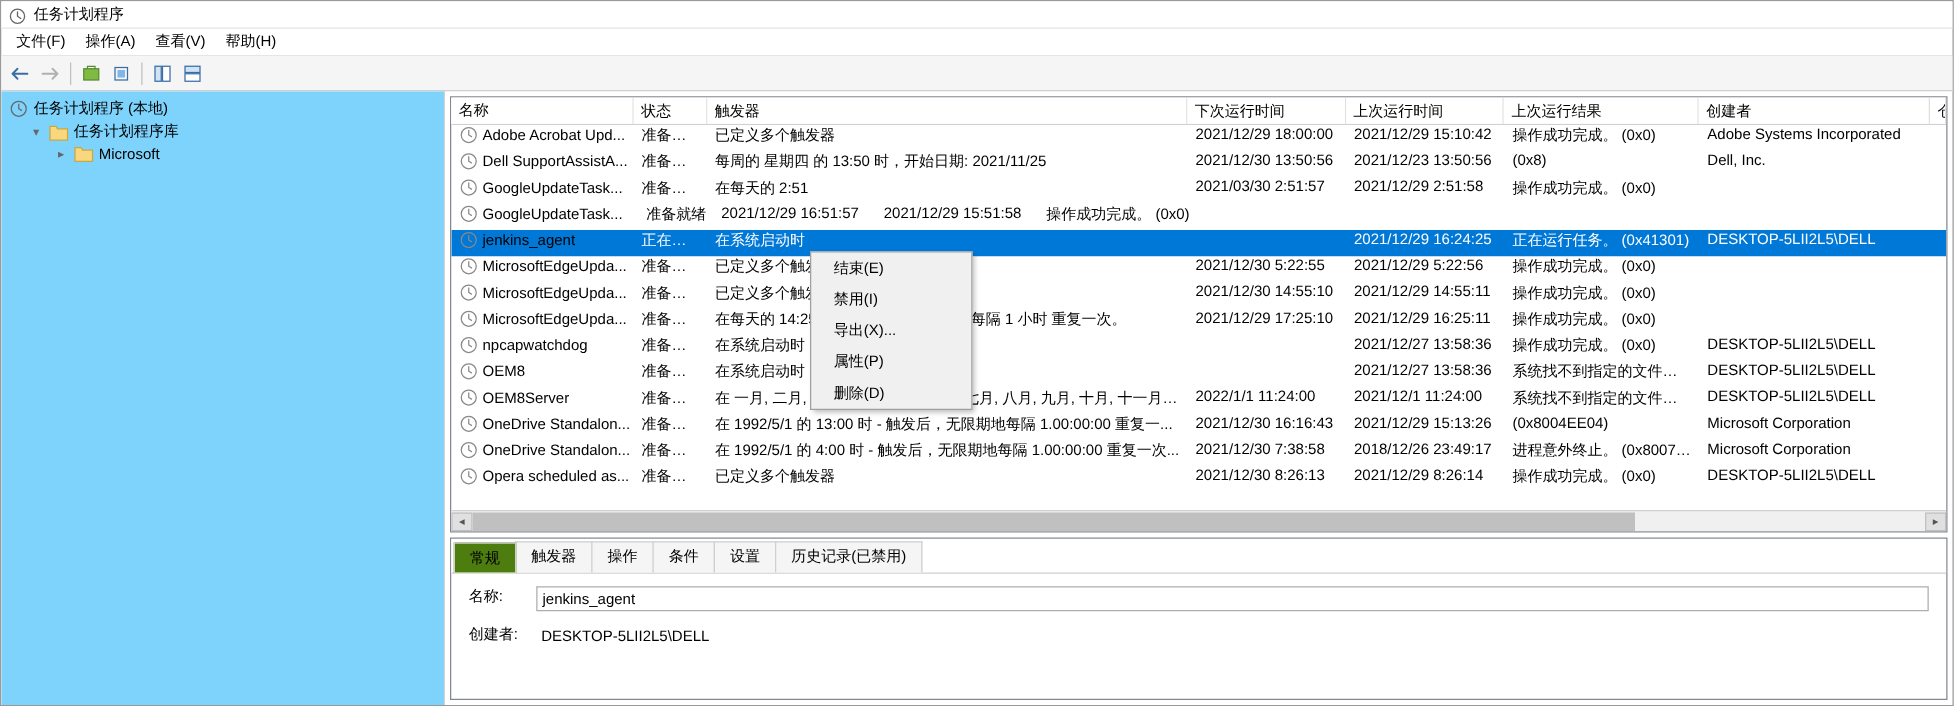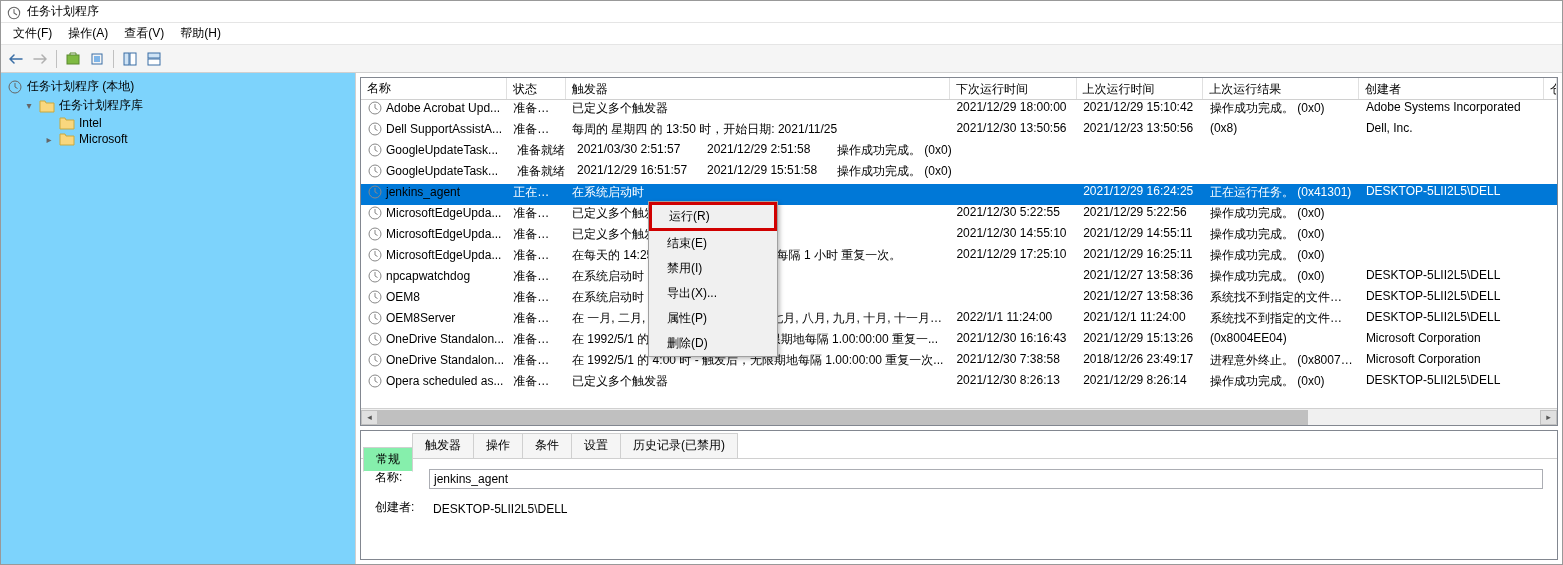--- a/index.html
+++ b/index.html
@@ -32,21 +32,21 @@
 .hscroll{height:17px;background:#f0f0f0;border-top:1px solid #d0d0d0;display:flex;align-items:center;flex:0 0 auto}
 .hs-btn{width:17px;height:15px;background:#e0e0e0;border:1px solid #c0c0c0;display:flex;align-items:center;justify-content:center;font-size:9px;color:#555}
 .hs-track{flex:1;height:15px;background:#f0f0f0;position:relative}
 .hs-thumb{position:absolute;left:0;width:80%;height:100%;background:#c0c0c0}
 .context-menu{position:absolute;background:#f0f0f0;border:1px solid #a0a0a0;box-shadow:2px 2px 4px rgba(0,0,0,.25);width:130px;z-index:100}
 .cm-item{padding:4px 18px;cursor:default}
 .cm-item.hl{border:2px solid #d00000;outline:1px solid #d00000;outline-offset:-3px}
 .details{border:1px solid #828790;margin:0 4px 4px 4px;display:flex;flex-direction:column;flex:0 0 130px;overflow:hidden}
 .tabs{display:flex;border-bottom:1px solid #d0d0d0;padding:2px 2px 0 2px;gap:0;background:#fff}
 .tab{padding:3px 12px;border:1px solid #d0d0d0;border-bottom:none;background:#f5f5f5;cursor:default;margin-right:-1px}
-.tab.active{background:#86efac;border-bottom:1px solid #fff;position:relative;top:14px}
+.tab.active{background:#4d7c0f;border-bottom:1px solid #fff;position:relative;top:1px}
 .tab-content{padding:10px 14px;display:flex;flex-direction:column;gap:10px;overflow:auto}
 .field{display:flex;gap:14px}
 .field-label{width:40px}
 .field-val{flex:1;border:1px solid #abadb3;padding:2px 4px;height:20px;background:#fff;display:flex;align-items:center}
 .field-val.plain{border:none;background:transparent}
 </style>
 </head>
 <body>
 
 <div class="titlebar">
@@ -111,27 +111,20 @@
           <path d="M8 4v4l2.5 1.5" stroke="#666" fill="none"></path>
         </svg>
       <span>任务计划程序 (本地)</span>
     </div>
     <div class="tree-item ind1">
       <span class="tree-toggle">▾</span>
       <svg class="folder-icon" viewBox="0 0 16 14">
           <path d="M1 2h5l1 2h8v9H1z" fill="#f9d77e" stroke="#c9a93f"></path>
         </svg>
       <span>任务计划程序库</span>
-    </div>
-    <div class="tree-item ind2">
-      <span class="tree-toggle"></span>
-      <svg class="folder-icon" viewBox="0 0 16 14">
-          <path d="M1 2h5l1 2h8v9H1z" fill="#f9d77e" stroke="#c9a93f"></path>
-        </svg>
-      <span>Intel</span>
     </div>
     <div class="tree-item ind2">
       <span class="tree-toggle">▸</span>
       <svg class="folder-icon" viewBox="0 0 16 14">
           <path d="M1 2h5l1 2h8v9H1z" fill="#f9d77e" stroke="#c9a93f"></path>
         </svg>
       <span>Microsoft</span>
     </div>
   </div>
 
@@ -188,20 +181,21 @@
             <div class="cell c0">
               <span class="task-icon">
                 <svg width="16" height="16" viewBox="0 0 16 16">
                   <circle cx="8" cy="8" r="6" fill="none" stroke="#888"></circle>
                   <path d="M8 4v4l2.5 1.5" stroke="#888" fill="none"></path>
                 </svg>
               </span>
               <span>GoogleUpdateTask...</span>
             </div>
             <div class="cell c1">准备就绪</div>
+            <div class="cell c2">在每天的 2:51</div>
             <div class="cell c3">2021/03/30 2:51:57</div>
             <div class="cell c4">2021/12/29 2:51:58</div>
             <div class="cell c5">操作成功完成。  (0x0)</div>
             <div class="cell c6"></div>
             <div class="cell c7"></div>
           </div>
           <div class="row">
             <div class="cell c0">
               <span class="task-icon">
                 <svg width="16" height="16" viewBox="0 0 16 16">
@@ -426,19 +420,18 @@
           <span class="field-label">创建者:</span>
           <span class="field-val plain">DESKTOP-5LII2L5\DELL</span>
         </div>
 
       </div>
     </div>
   </div>
 </div>
 
 <div class="context-menu" id="ctx" style="left: 648px; top: 201px;">
-    <div class="cm-item hl">运行(R)</div>
     <div class="cm-item">结束(E)</div>
     <div class="cm-item">禁用(I)</div>
     <div class="cm-item">导出(X)...</div>
     <div class="cm-item">属性(P)</div>
     <div class="cm-item">删除(D)</div>
   </div>
 
 </body></html>

